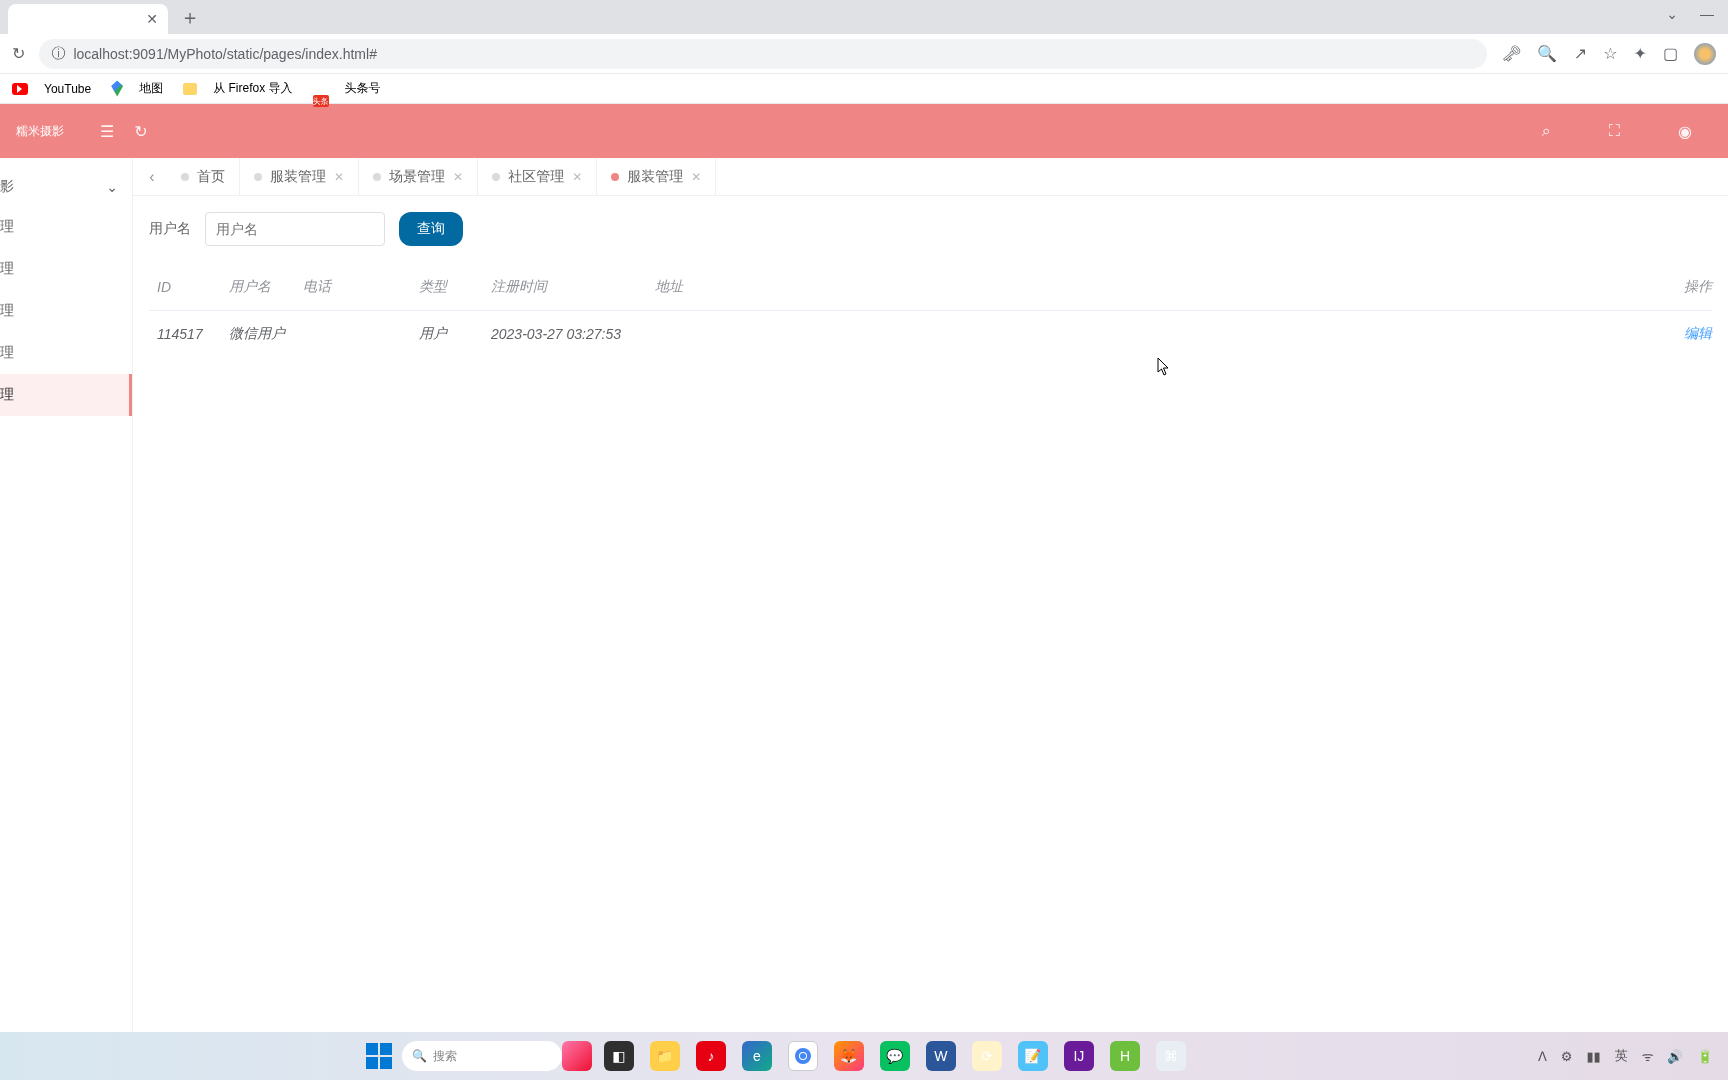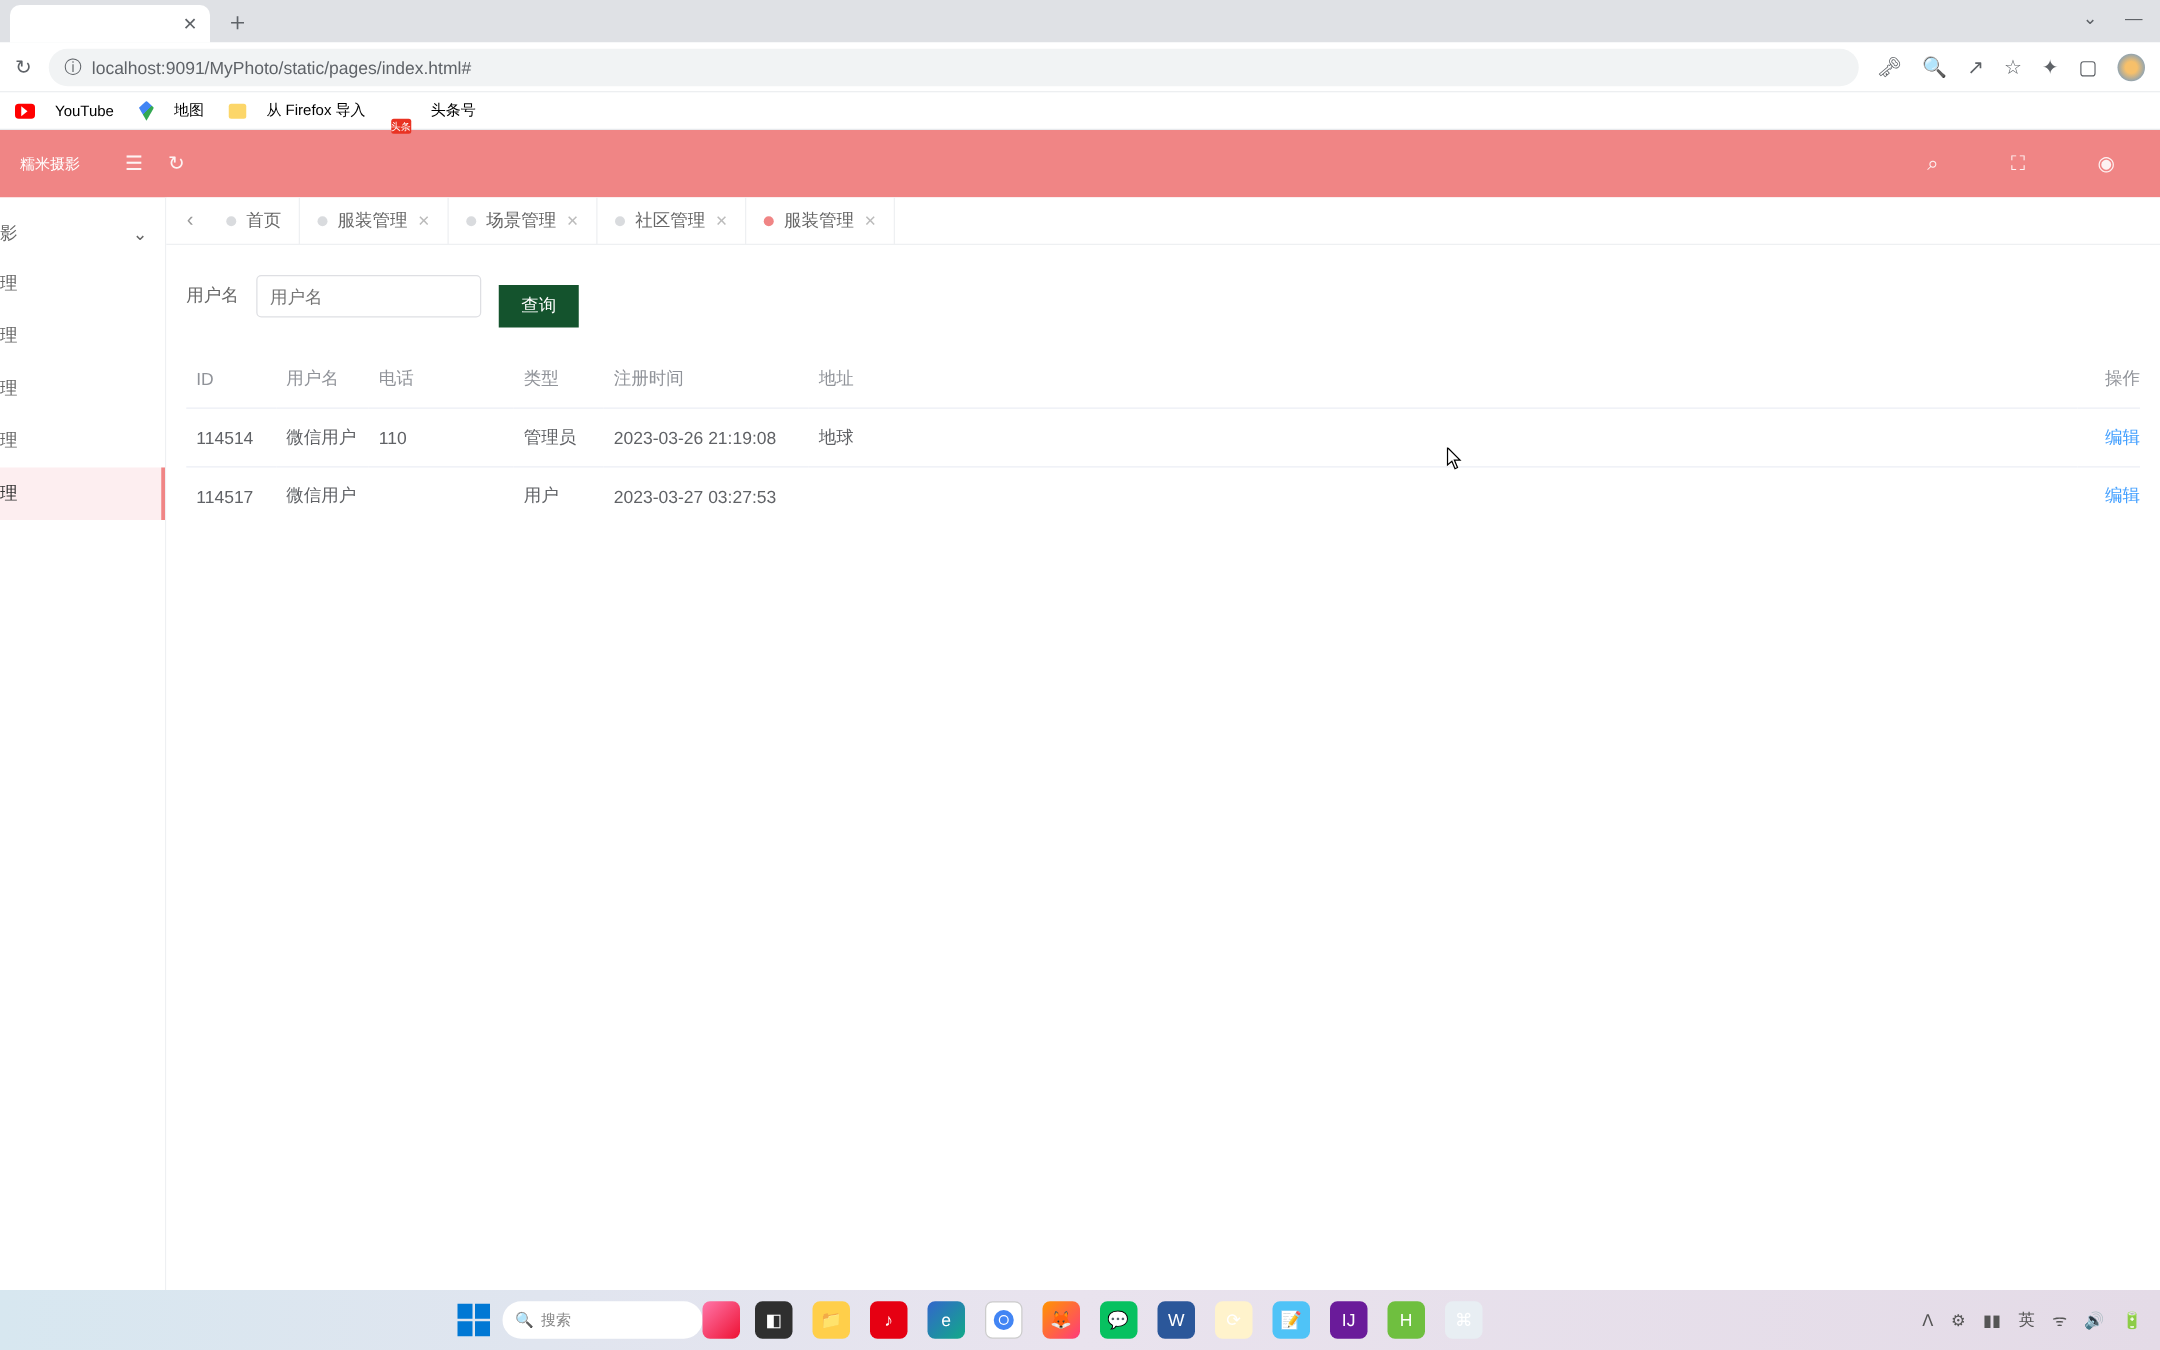--- a/index.html
+++ b/index.html
@@ -51,23 +51,23 @@
     .content-tab { display: flex; align-items: center; height: 38px; padding: 0 14px; border-right: 1px solid #eef0f2; font-size: 14px; color: #666; cursor: pointer; gap: 8px; }
     .dot { width: 8px; height: 8px; border-radius: 50%; background: #d9dbde; }
     .dot.active { background: #f08585; }
     .close-x { color: #bbb; font-size: 12px; cursor: pointer; }
 
     
     .panel { margin: 0; background: #fff; padding: 16px; flex: 1; overflow: auto; }
     .filter-row { display: flex; align-items: center; gap: 14px; margin-bottom: 18px; }
     .filter-label { font-size: 14px; color: #666; }
     .filter-input { height: 34px; width: 180px; border: 1px solid #dedfe3; border-radius: 4px; padding: 0 10px; font-size: 14px; outline: none; }
-    .search-btn { height: 34px; background: #14532d; color: #fff; border: none; border-radius: 0; padding: 0 18px; font-size: 14px; cursor: pointer; margin-top: 16px; }
-
-    table { width: 100%; border-collapse: collapse; }
+    .search-btn { height: 34px; background: #0369a1; color: #fff; border: none; border-radius: 12px; padding: 0 18px; font-size: 14px; cursor: pointer; }
+
+    table { width: 100%; border-collapse: collapse; font-style: italic; }
     th, td { text-align: left; padding: 14px 8px; font-size: 14px; color: #606266; font-weight: normal; }
     th { color: #909399; font-weight: 500; }
     tbody tr { border-top: 1px solid #ebeef5; }
     td.op { color: #409eff; cursor: pointer; text-align: right; padding-right: 0; }
     th.op-h { text-align: right; padding-right: 0; }
 
     
     .cursor { position: absolute; width: 14px; height: 18px; pointer-events: none; }
 
     
@@ -208,29 +208,20 @@
             <th>用户名</th>
             <th>电话</th>
             <th>类型</th>
             <th>注册时间</th>
             <th>地址</th>
             <th class="op-h">操作</th>
           </tr>
         </thead>
         <tbody>
           <tr>
-            <td>114514</td>
-            <td>微信用户</td>
-            <td>110</td>
-            <td>管理员</td>
-            <td>2023-03-26 21:19:08</td>
-            <td>地球</td>
-            <td class="op">编辑</td>
-          </tr>
-          <tr>
             <td>114517</td>
             <td>微信用户</td>
             <td></td>
             <td>用户</td>
             <td>2023-03-27 03:27:53</td>
             <td></td>
             <td class="op">编辑</td>
           </tr>
         </tbody>
       </table>

